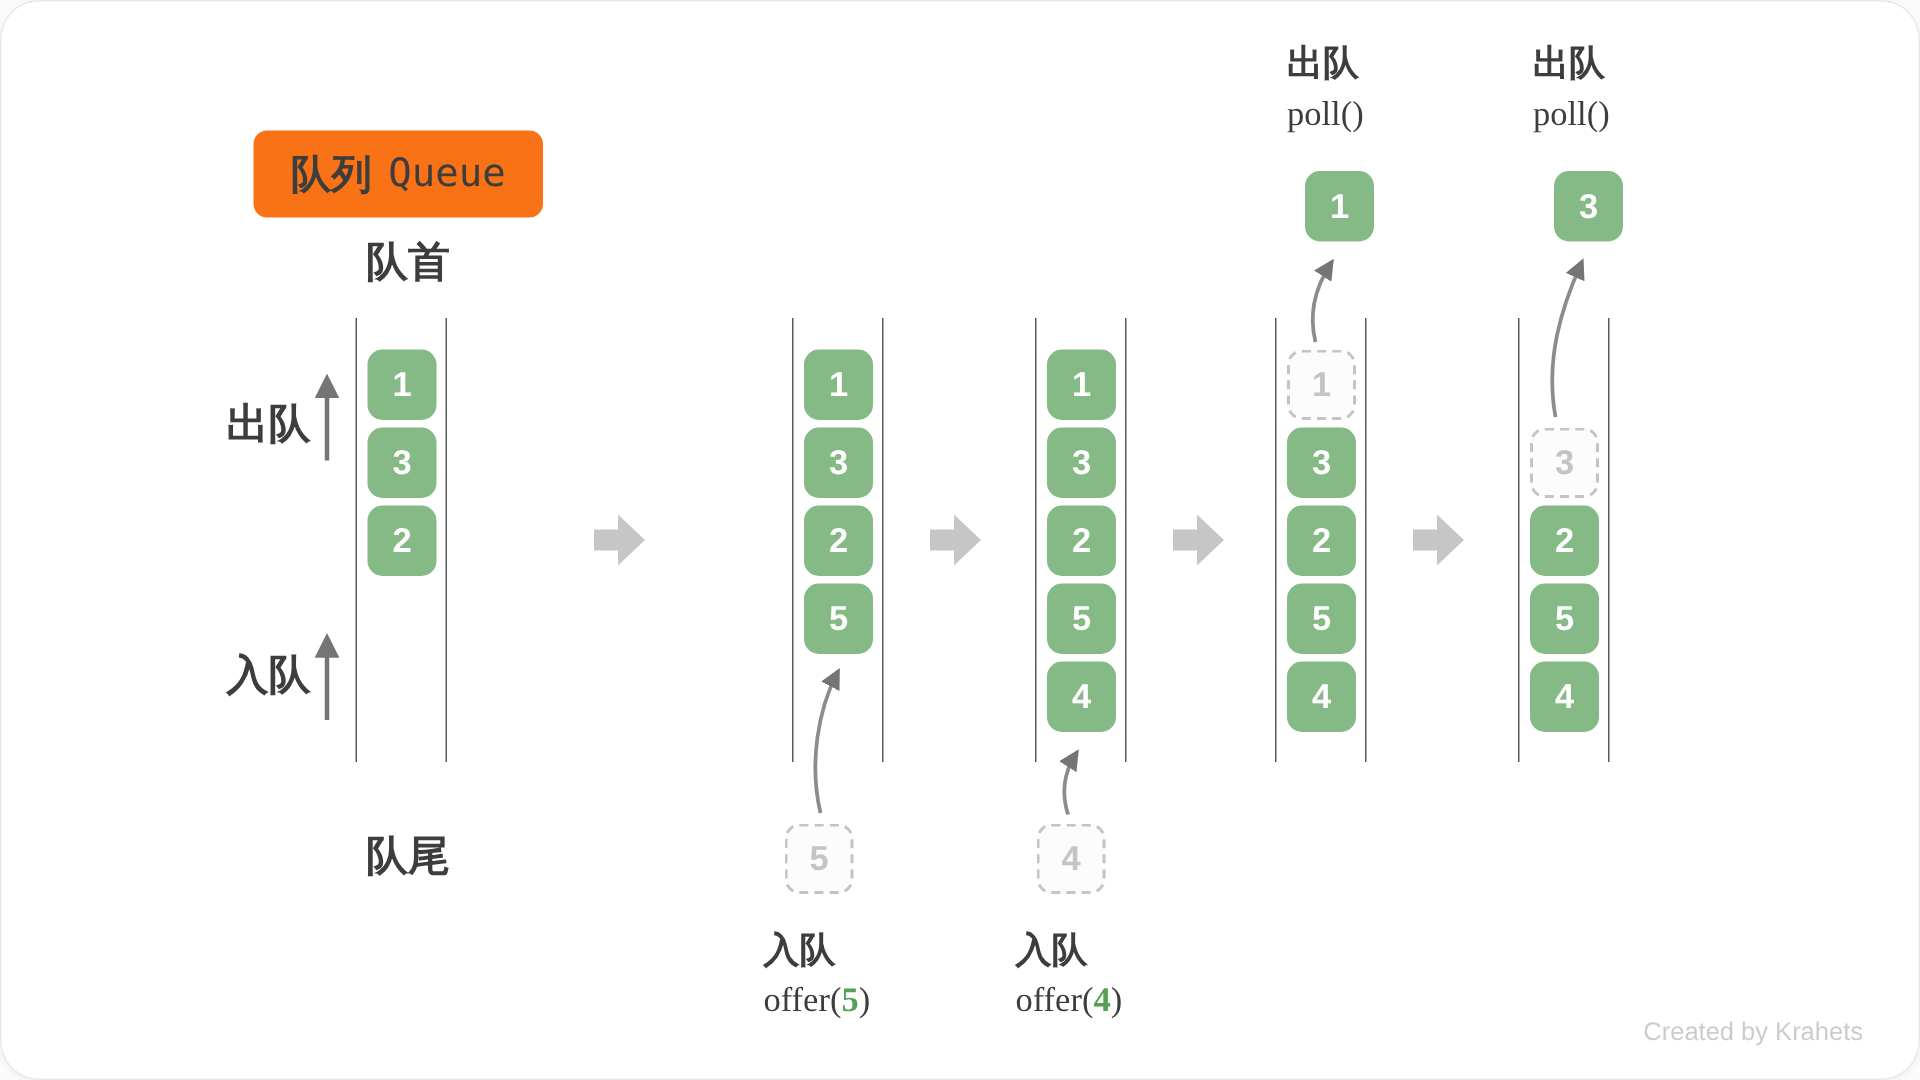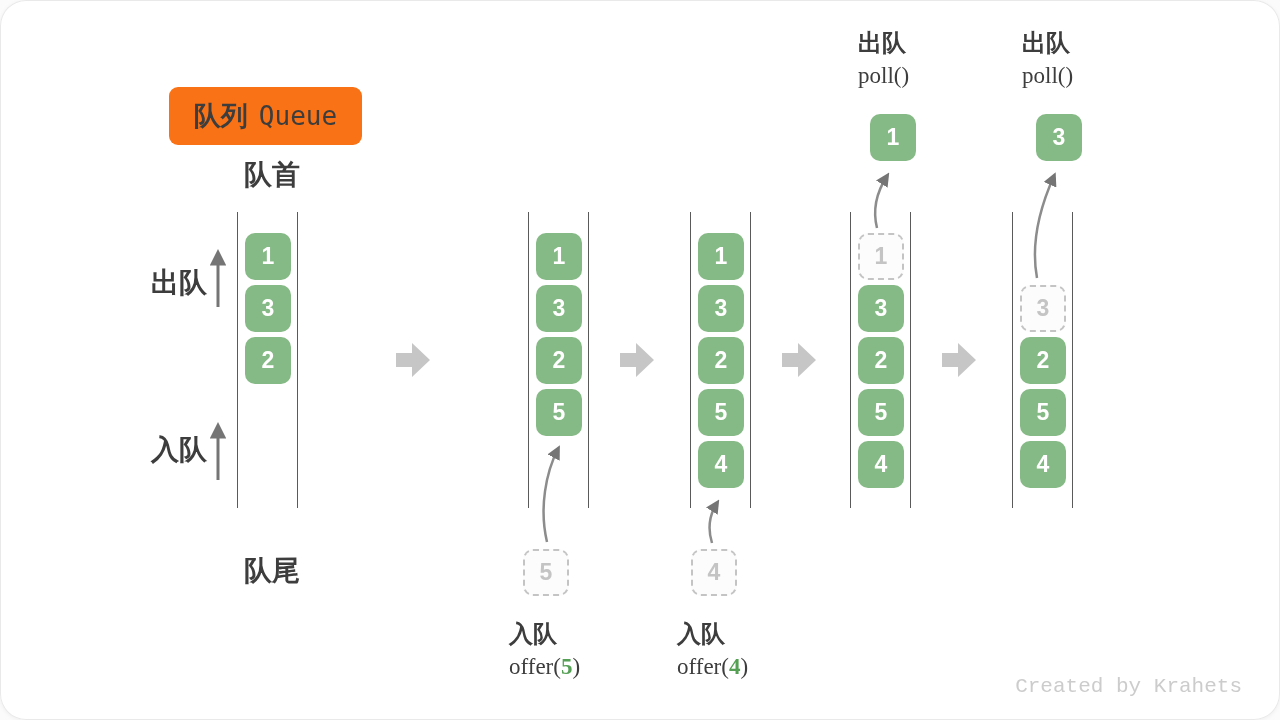--- a/index.html
+++ b/index.html
@@ -55,21 +55,21 @@
   .op-label .line2 { font-size: 23px; color: #3d3d3d; font-family: Liberation Serif, serif; line-height: 32px; }
   .op-label .arg { color: #55a055; font-weight: 700; }
 
   .block-arrow { position: absolute; width: 34px; height: 34px; }
   .block-arrow polygon { fill: #c6c6c6; }
 
   .overlay { position: absolute; left: 0; top: 0; width: 1280px; height: 720px; pointer-events: none; }
 
   .watermark {
     position: absolute; right: 38px; bottom: 22px;
-    font-family: Liberation Mono, monospace; font-size: 21px; color: #cccccc; margin-left: 28px;
+    font-family: Liberation Sans, sans-serif; font-size: 17px; color: #cccccc; margin-left: 28px;
   }
 </style>
 </head>
 <body>
 
 <div class="canvas">
 
   <div class="title-box">
     <span class="title-cn">队列</span>
     <span class="title-en">Queue</span>

